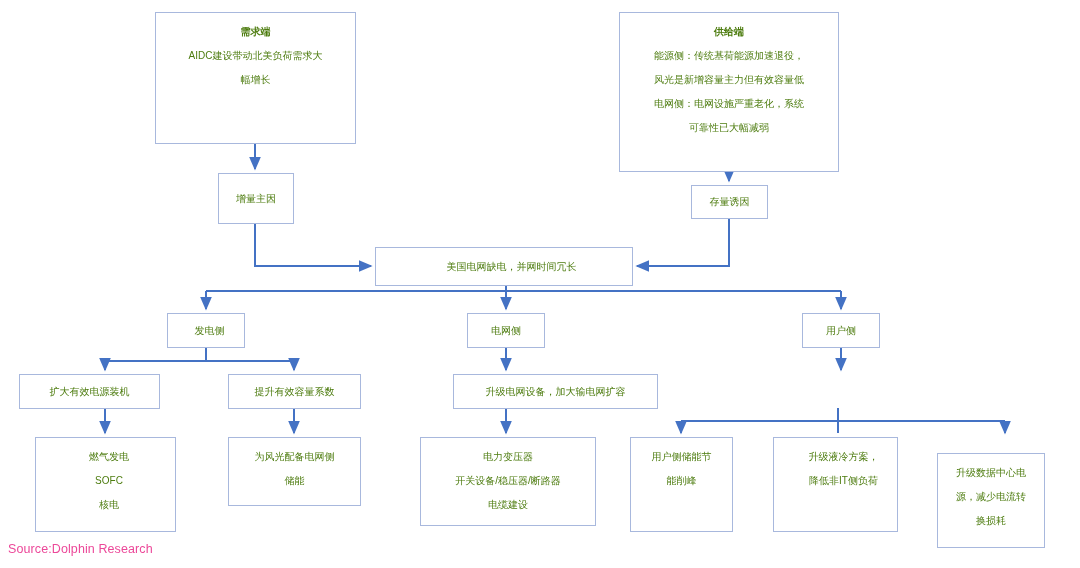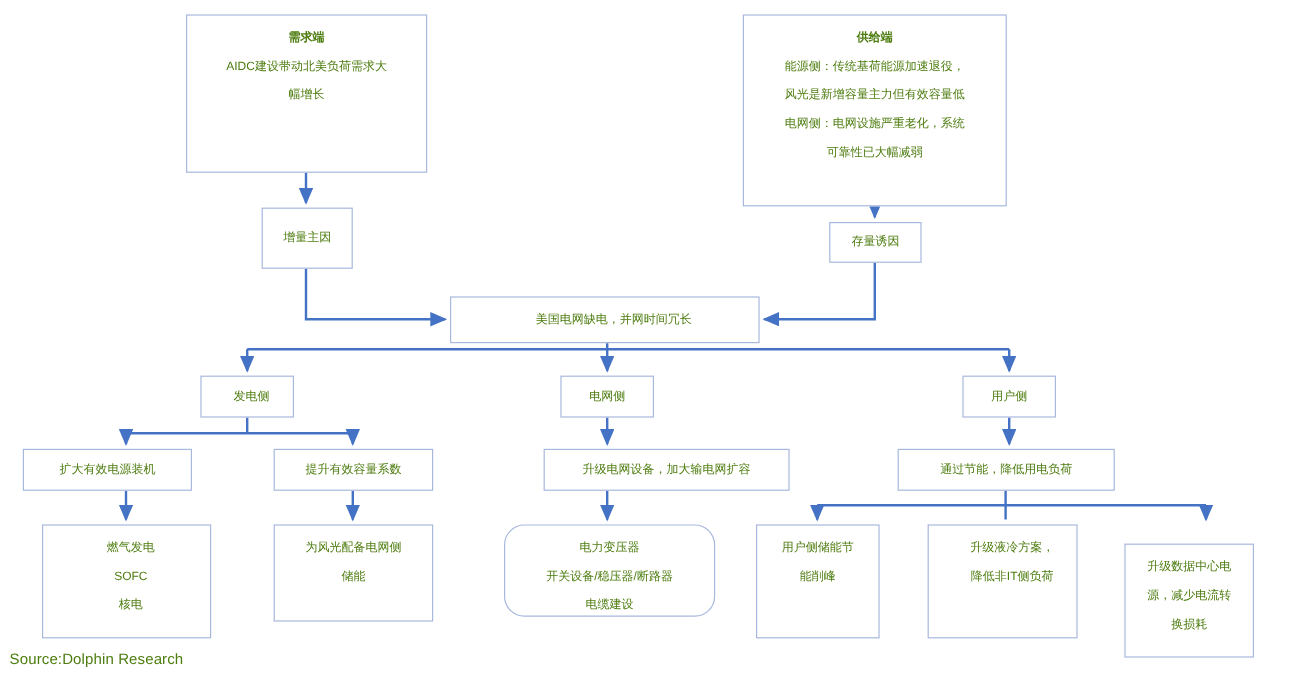--- a/index.html
+++ b/index.html
@@ -28,21 +28,21 @@
     color:#4d7c0f;
     padding:7px 9px 4px 9px;
   }
   .node.vcenter{justify-content:center;padding-top:4px;}
   .node .ttl{font-weight:bold;}
   .node .ln{display:block;white-space:nowrap;}
   .src{
     position:absolute;
     left:8px;top:542px;
     font-size:12.5px;
-    color:#4d7c0f;
+    color:#ec4899;
     letter-spacing:0.1px;
   }
 </style>
 </head>
 <body>
 
 <div id="canvas">
 
   <svg id="edges" viewBox="0 0 1080 568">
     <defs>
@@ -142,36 +142,33 @@
   </div>
 
   <div class="node vcenter" style="left:228px;top:374px;width:133px;height:35px;text-align:center;">
     <span class="ln">提升有效容量系数</span>
   </div>
 
   <div class="node vcenter" style="left:405px;top:374px;width:205px;height:35px;margin-left:48px;">
     <span class="ln">升级电网设备，加大输电网扩容</span>
   </div>
 
-  <div class="node vcenter" style="left:748px;top:374px;width:181px;height:35px;">
-    <span class="ln">通过节能，降低用电负荷</span>
-  </div>
 
   <div class="node" style="left:35px;top:437px;width:141px;height:95px;padding-left:16px;">
     <span class="ln">燃气发电</span>
     <span class="ln">SOFC</span>
     <span class="ln">核电</span>
   </div>
 
-  <div class="node" style="left:228px;top:437px;width:133px;height:81px;">
+  <div class="node" style="left:228px;top:437px;width:133px;height:69px;">
     <span class="ln">为风光配备电网侧</span>
     <span class="ln">储能</span>
   </div>
 
-  <div class="node" style="left:420px;top:437px;width:176px;height:77px;border-radius:17px;">
+  <div class="node" style="left:420px;top:437px;width:176px;height:89px;">
     <span class="ln">电力变压器</span>
     <span class="ln">开关设备/稳压器/断路器</span>
     <span class="ln">电缆建设</span>
   </div>
 
   <div class="node" style="left:630px;top:437px;width:103px;height:95px;">
     <span class="ln">用户侧储能节</span>
     <span class="ln">能削峰</span>
   </div>
 

